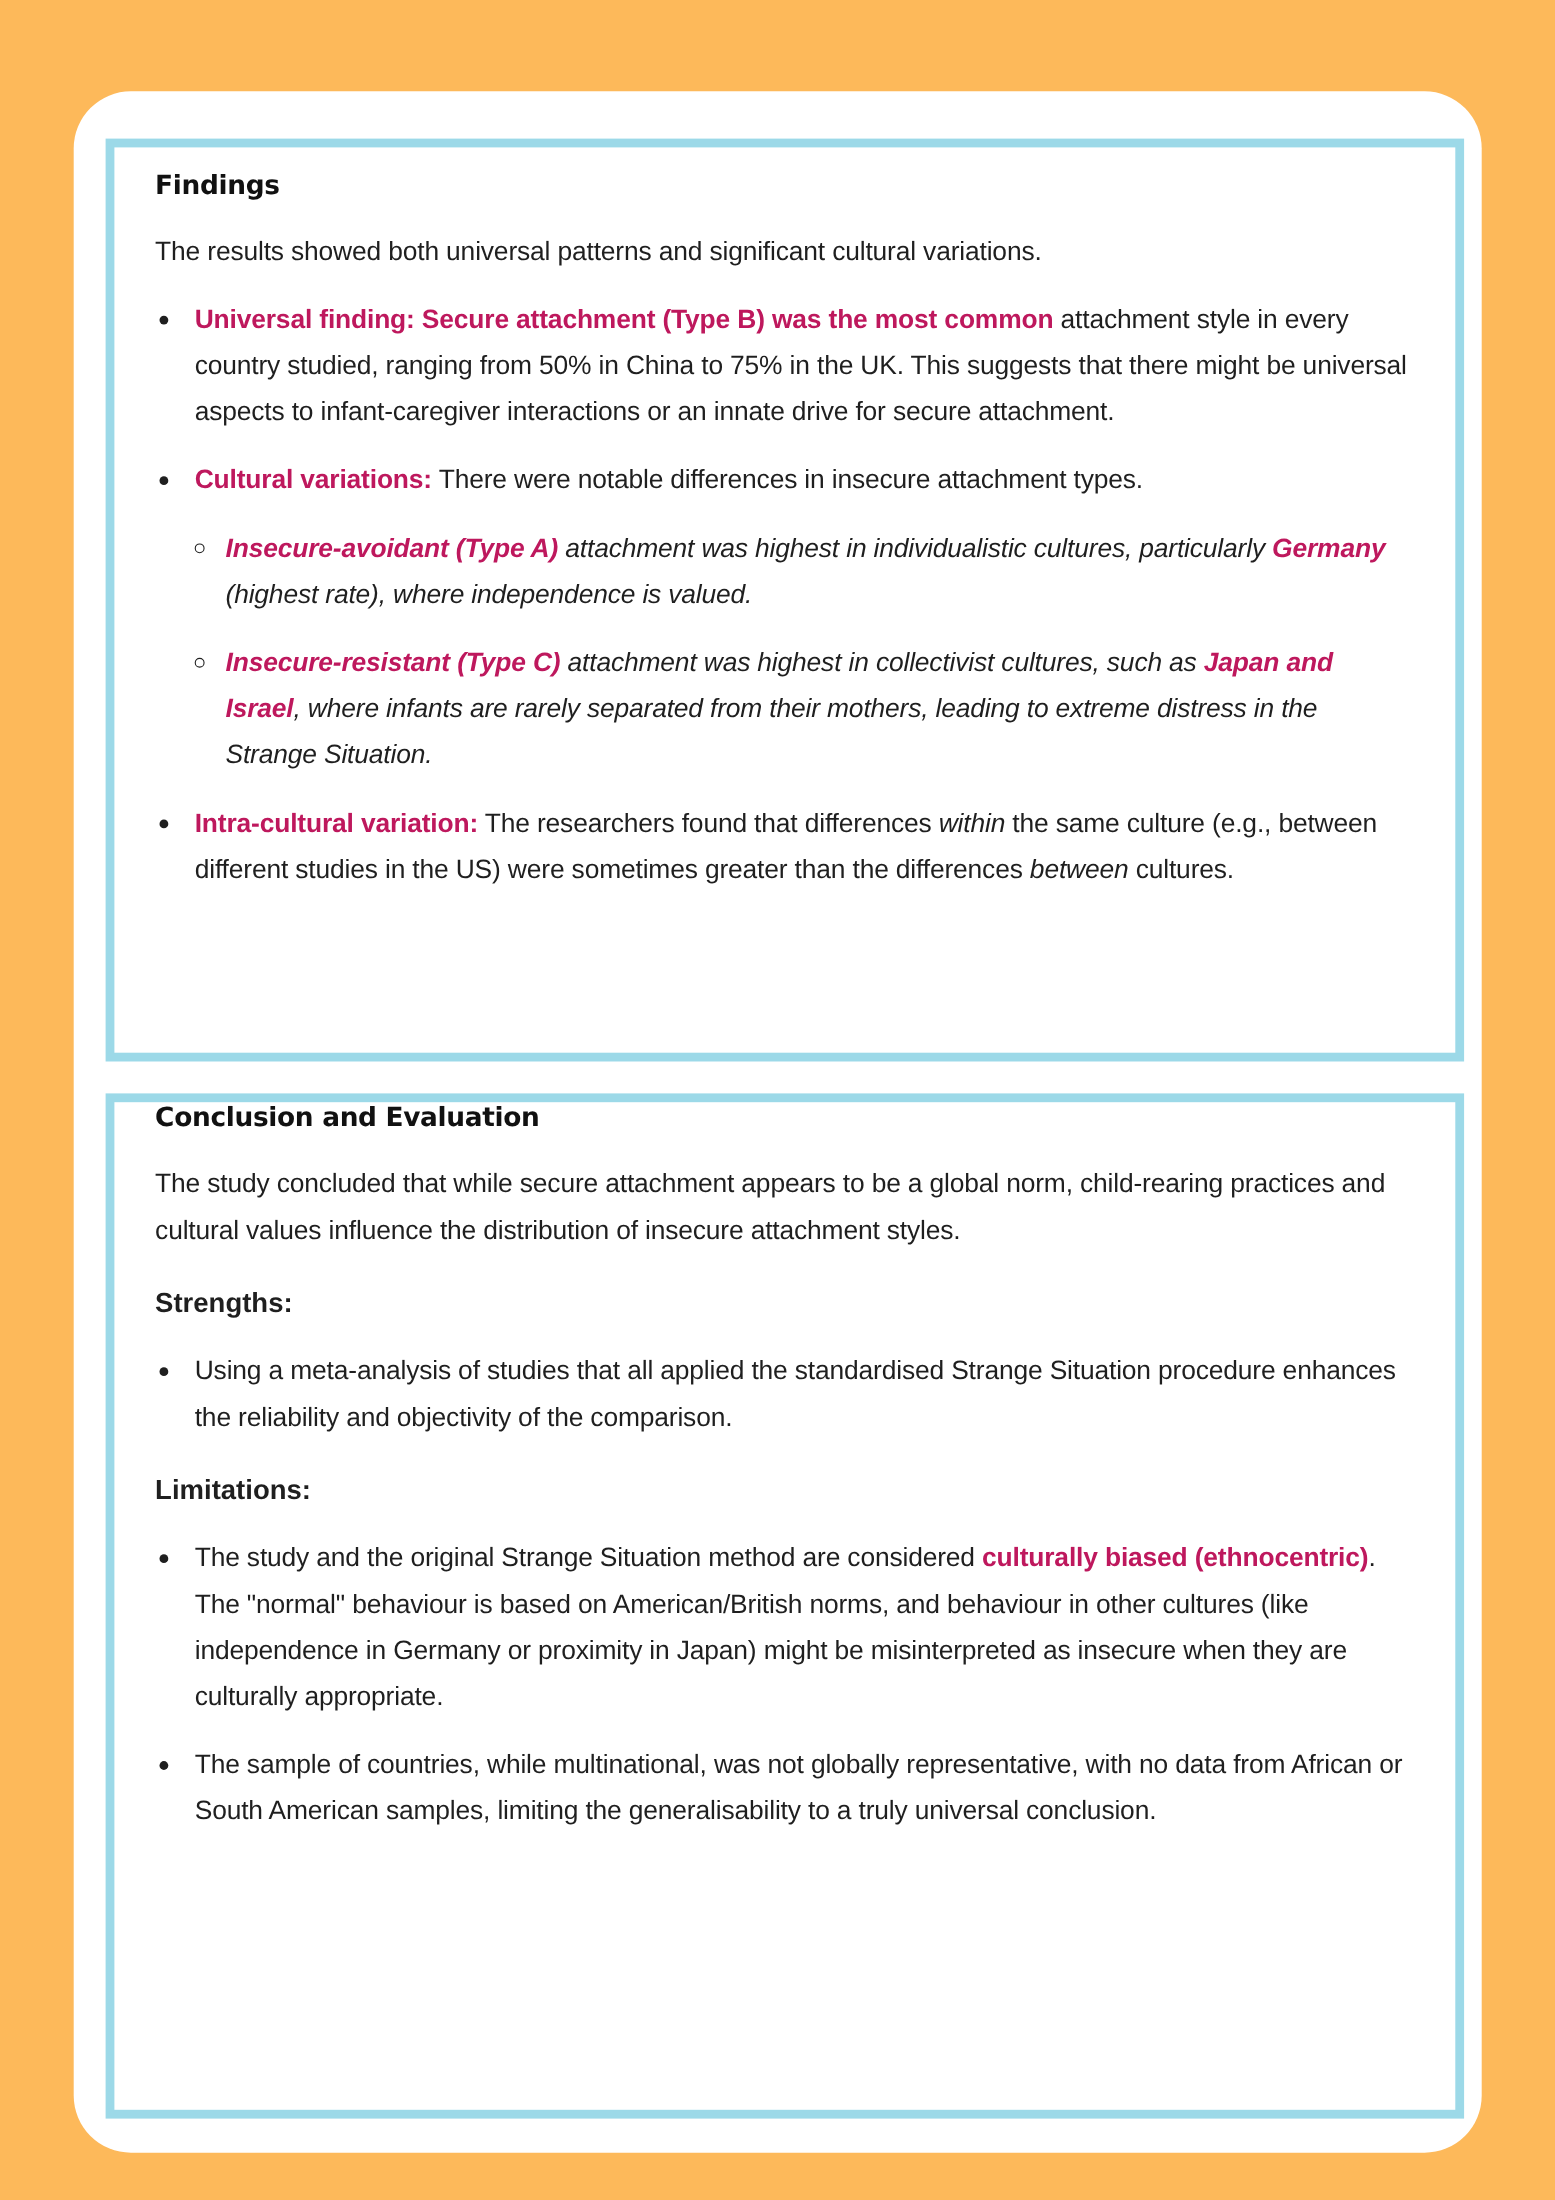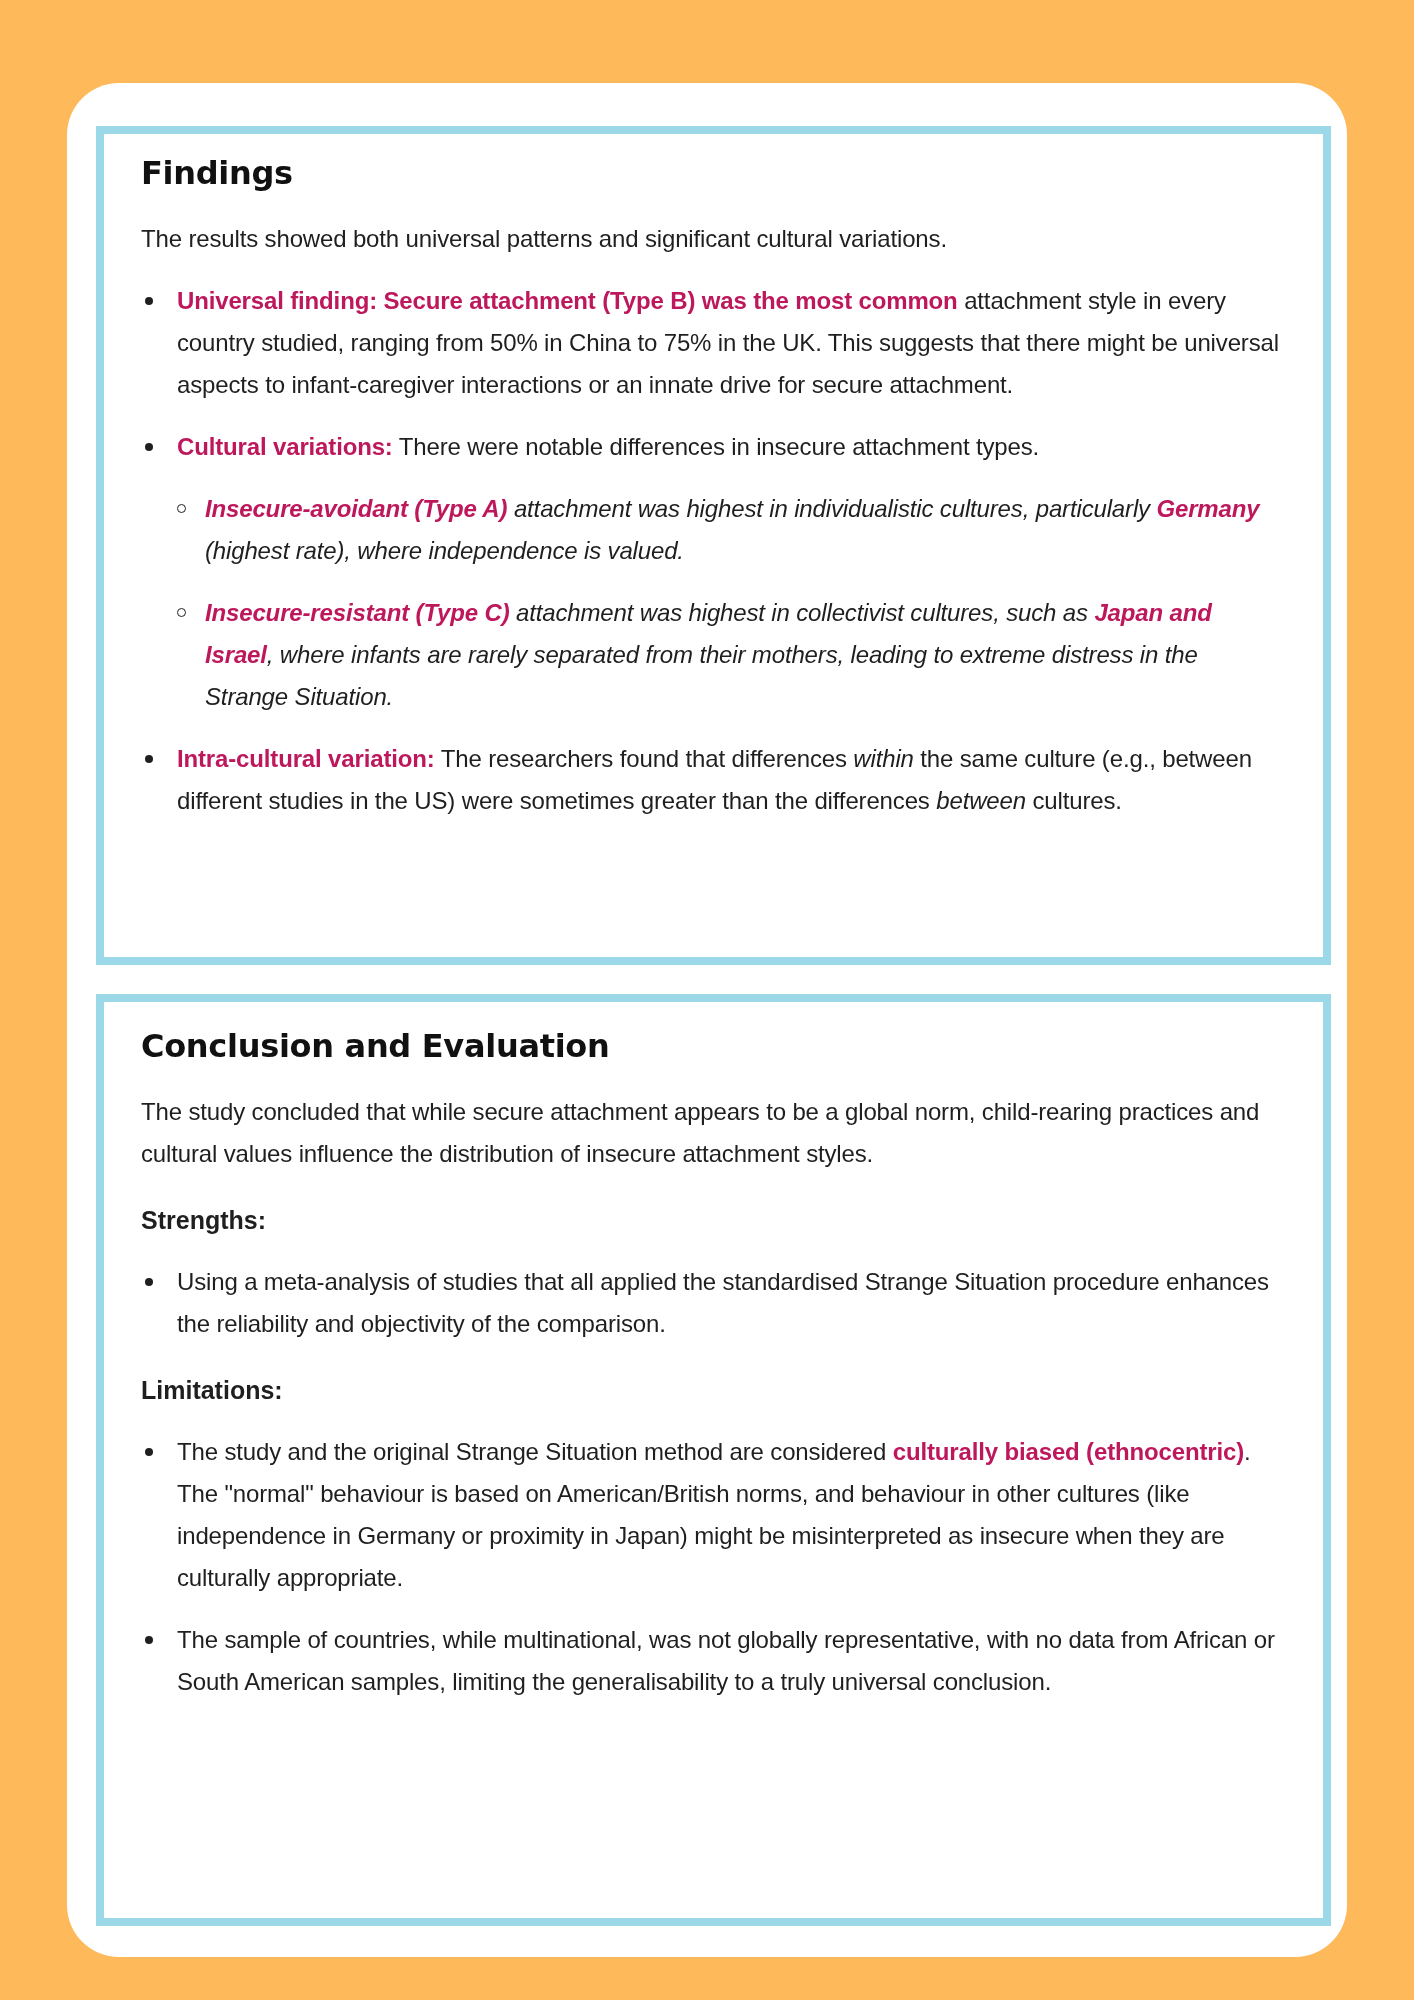--- a/index.html
+++ b/index.html
@@ -23,28 +23,28 @@
     left: 29px;
     width: 1235px;
     box-sizing: border-box;
     border: 8px solid #9CD9E8;
     padding: 0 40px 0 37px;
   }
   .box1 { top: 43px; height: 839px; }
   .box2 { top: 911px; height: 932px; }
   h2 {
     font-family: "DejaVu Sans", sans-serif;
-    font-size: 32px;
+    font-size: 24px;
     font-weight: bold;
     letter-spacing: -0.3px;
     margin: 0;
     color: #111;
   }
   .box1 h2 { margin-top: 20px; }
-  .box2 h2 { margin-top: 25px; }
+  .box2 h2 { }
   p, li {
     font-size: 24px;
     line-height: 42px;
     letter-spacing: -0.15px;
   }
   p { margin: 0; }
   .lead { margin-top: 26px; }
   ul { margin: 0; padding: 0; list-style: none; }
   ul.lvl1 > li {
     position: relative;

